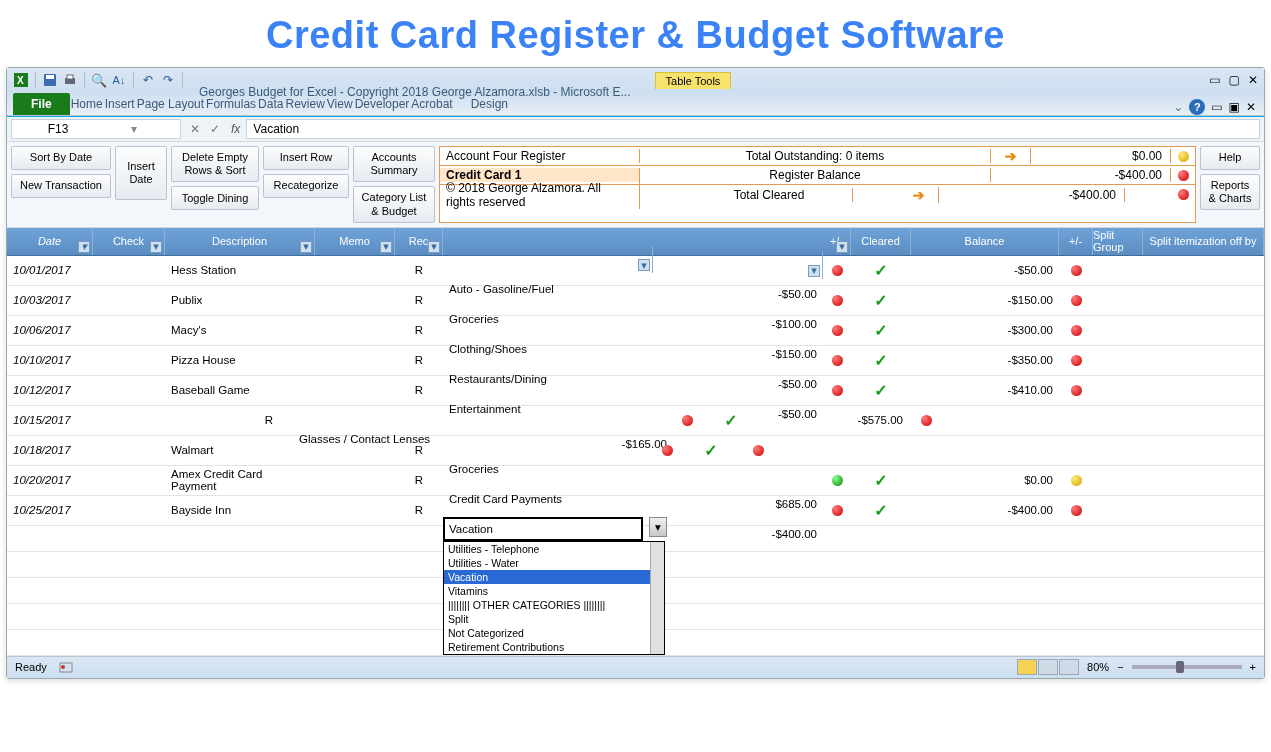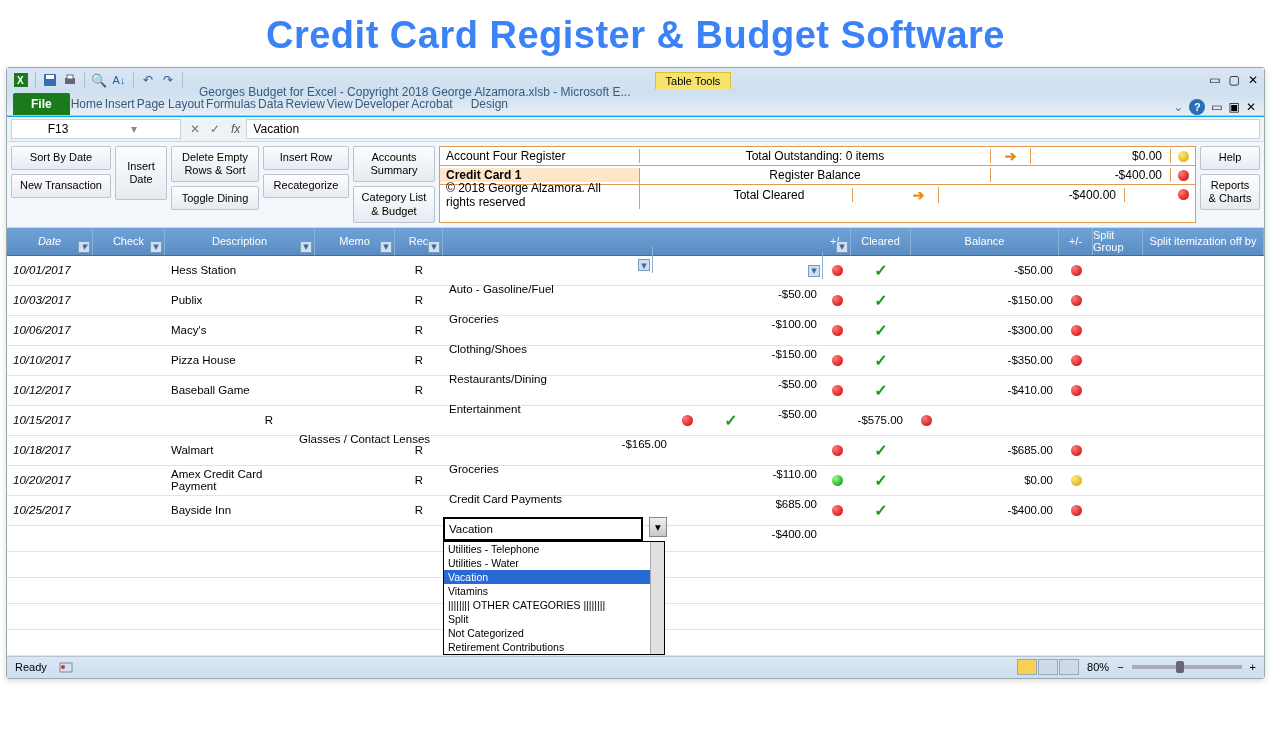--- a/index.html
+++ b/index.html
@@ -395,28 +395,26 @@
   <div class="c col-sg"></div>
   <div class="c col-si"></div>
         </div>
         <div class="grow">
           <div class="c col-date">10/18/2017</div>
   <div class="c col-check"></div>
   <div class="c col-desc">Walmart</div>
   <div class="c col-memo"></div>
   <div class="c col-rec center">R</div>
   <div class="c col-cat">Groceries</div>
-  <div class="c col-amt right">-$110.00</div>
-  <div class="c col-pm1 center">
-            <span class="dot red"></span>
-          </div>
-  <div class="c col-clr center">
-            <span class="check">✓</span>
-          </div>
-  <div class="c col-bal right">-$685.00</div>
+  <div class="c col-pm1 center">
+            <span class="dot red"></span>
+          </div>
+  <div class="c col-clr center">
+            <span class="check">✓</span>
+          </div>
   <div class="c col-pm2 center">
             <span class="dot red"></span>
           </div>
   <div class="c col-sg"></div>
   <div class="c col-si"></div>
         </div>
         <div class="grow">
           <div class="c col-date">10/20/2017</div>
   <div class="c col-check"></div>
   <div class="c col-desc">Amex Credit Card Payment</div>

